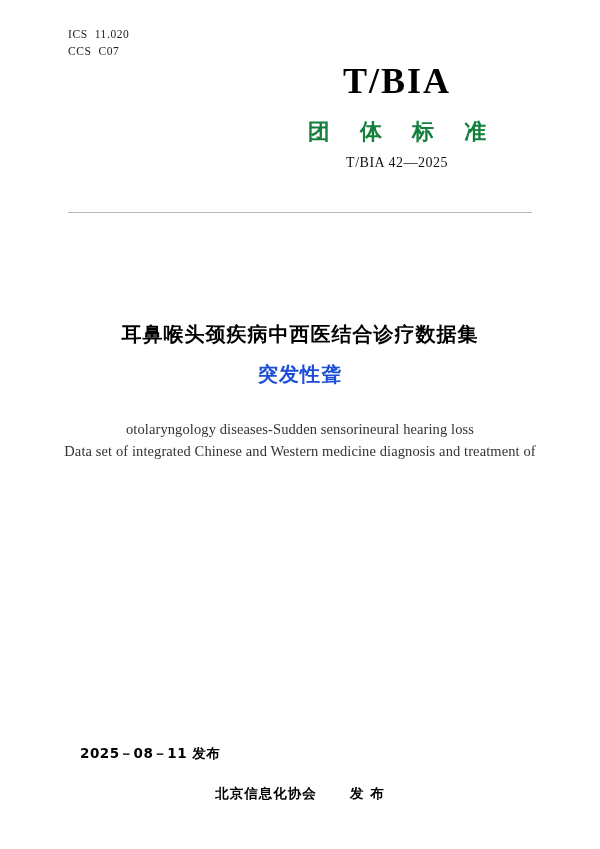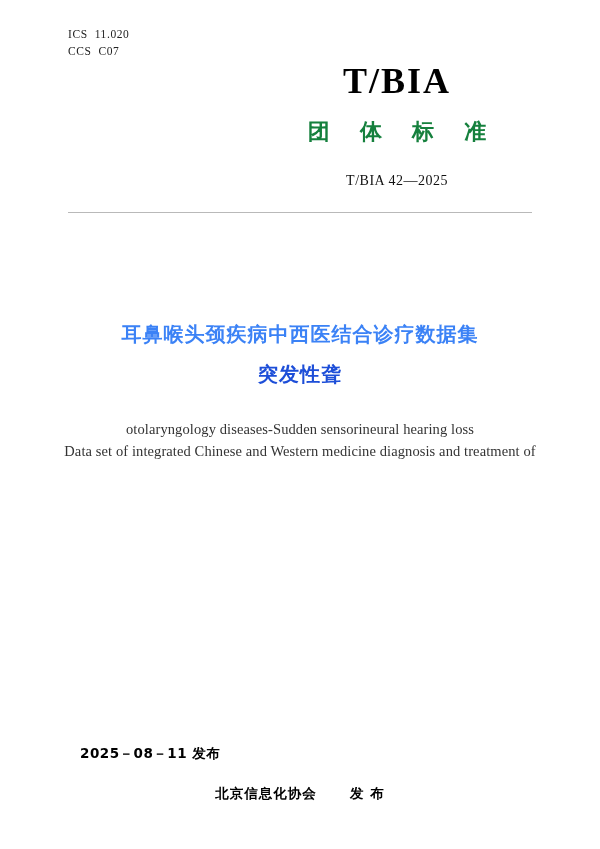--- a/index.html
+++ b/index.html
@@ -54,21 +54,21 @@
   .masthead .cn {
     margin-top: 11px;
     font-family: Liberation Sans, sans-serif;
     font-weight: bold;
     font-size: 22px;
     letter-spacing: 12px;
     text-indent: 12px;
     color: #15803d;
   }
   .masthead .stdno {
-    margin-top: 26px;
+    margin-top: 8px;
     font-family: "Liberation Serif", serif;
     font-size: 14px;
     letter-spacing: 0.5px;
     color: #111;
   }
 
   
   .rule {
     position: absolute;
     top: 212px;
@@ -84,21 +84,21 @@
     top: 320px;
     left: 60px;
     right: 60px;
     text-align: center;
   }
   .title-cn-main {
     font-family: "DejaVu Sans", sans-serif;
     font-weight: bold;
     font-size: 20px;
     letter-spacing: 1px;
-    color: #3b82f6;
+    color: #000000;
     line-height: 28px;
   }
   .title-cn-sub {
     margin-top: 12px;
     font-family: "DejaVu Sans", sans-serif;
     font-weight: bold;
     font-size: 20px;
     letter-spacing: 1px;
     color: #1d4ed8;
     line-height: 28px;

